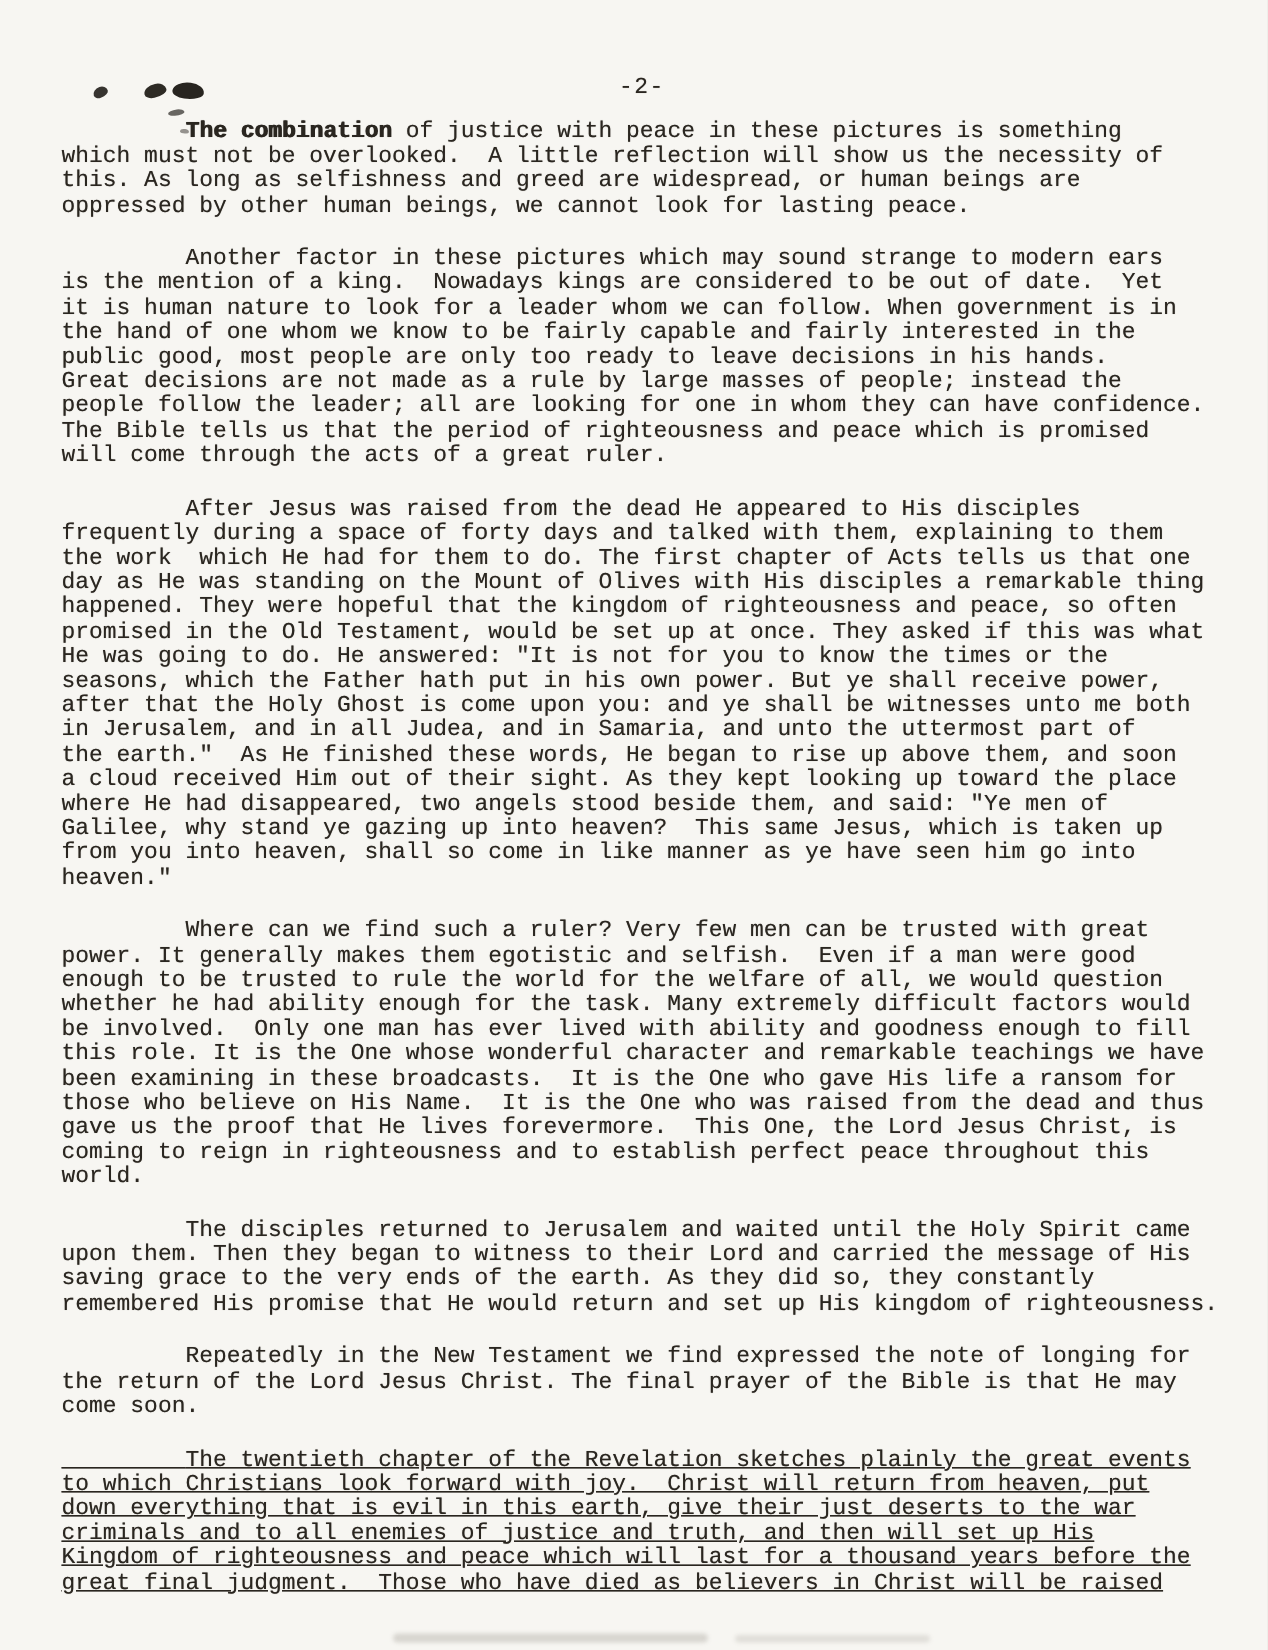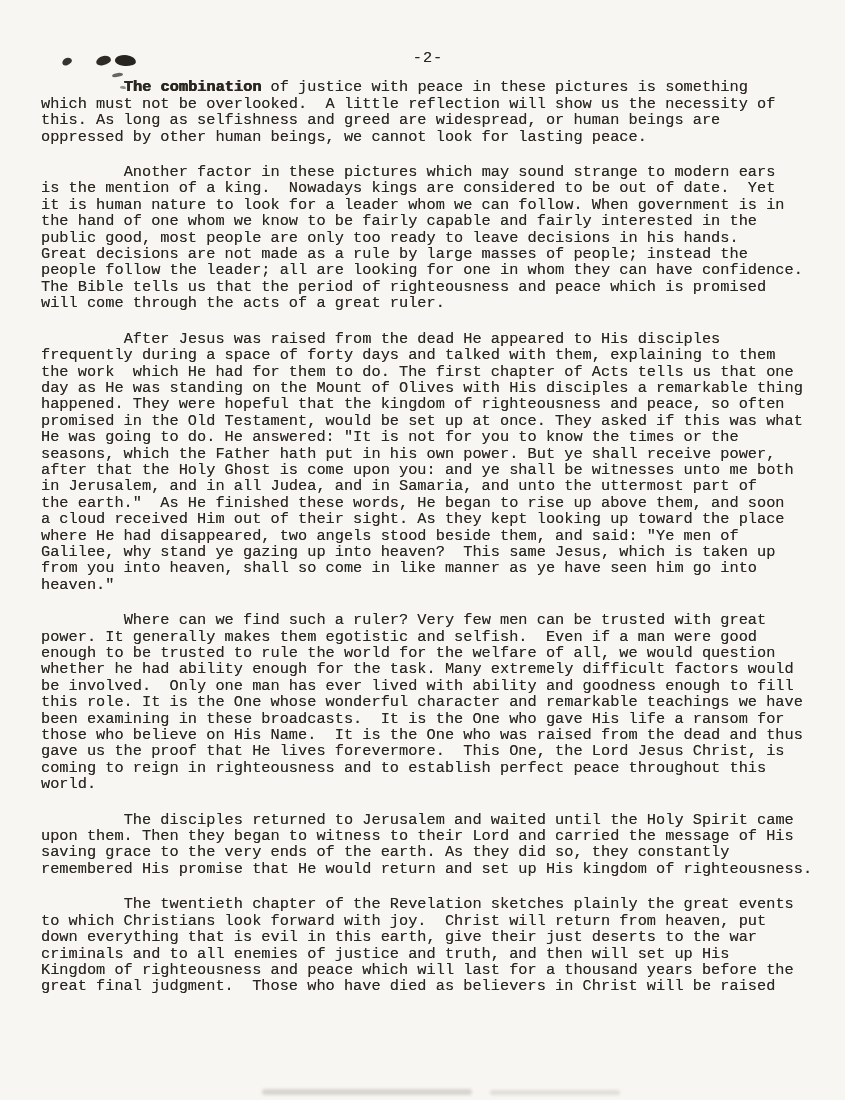--- a/index.html
+++ b/index.html
@@ -26,21 +26,21 @@
     text-align: center;
     margin: 0 0 13px 0;
     white-space: pre;
     letter-spacing: 1px;
   }
   .para {
     margin: 12px 0 19px 0;
     white-space: pre-wrap;
     word-break: normal;
   }
-  .para:last-of-type { margin-bottom: 0; }
+  .para:last-of-type { margin-bottom: 0; text-decoration: underline; }
   .overstrike {
     font-weight: bold;
     text-shadow: 0.6px 0 0 currentColor, 0 0 0.5px rgba(42,36,28,0.6);
   }
   .blot {
     position: absolute;
     background: #1c1914;
     border-radius: 55% 45% 60% 40% / 60% 55% 45% 40%;
   }
   .blot-1 { left: 62px;  top: 58px; width: 10px; height: 7px;  transform: rotate(-20deg); opacity: 0.88; }
@@ -112,20 +112,23 @@
 those who believe on His Name.  It is the One who was raised from the dead and thus
 gave us the proof that He lives forevermore.  This One, the Lord Jesus Christ, is
 coming to reign in righteousness and to establish perfect peace throughout this
 world.</p>
 
   <p class="para">         The disciples returned to Jerusalem and waited until the Holy Spirit came
 upon them. Then they began to witness to their Lord and carried the message of His
 saving grace to the very ends of the earth. As they did so, they constantly
 remembered His promise that He would return and set up His kingdom of righteousness.</p>
 
+  <p class="para">         Repeatedly in the New Testament we find expressed the note of longing for
+the return of the Lord Jesus Christ. The final prayer of the Bible is that He may
+come soon.</p>
 
   <p class="para">         The twentieth chapter of the Revelation sketches plainly the great events
 to which Christians look forward with joy.  Christ will return from heaven, put
 down everything that is evil in this earth, give their just deserts to the war
 criminals and to all enemies of justice and truth, and then will set up His
 Kingdom of righteousness and peace which will last for a thousand years before the
 great final judgment.  Those who have died as believers in Christ will be raised</p>
 
   <span class="smudge smudge-1"></span>
   <span class="smudge smudge-2"></span>

